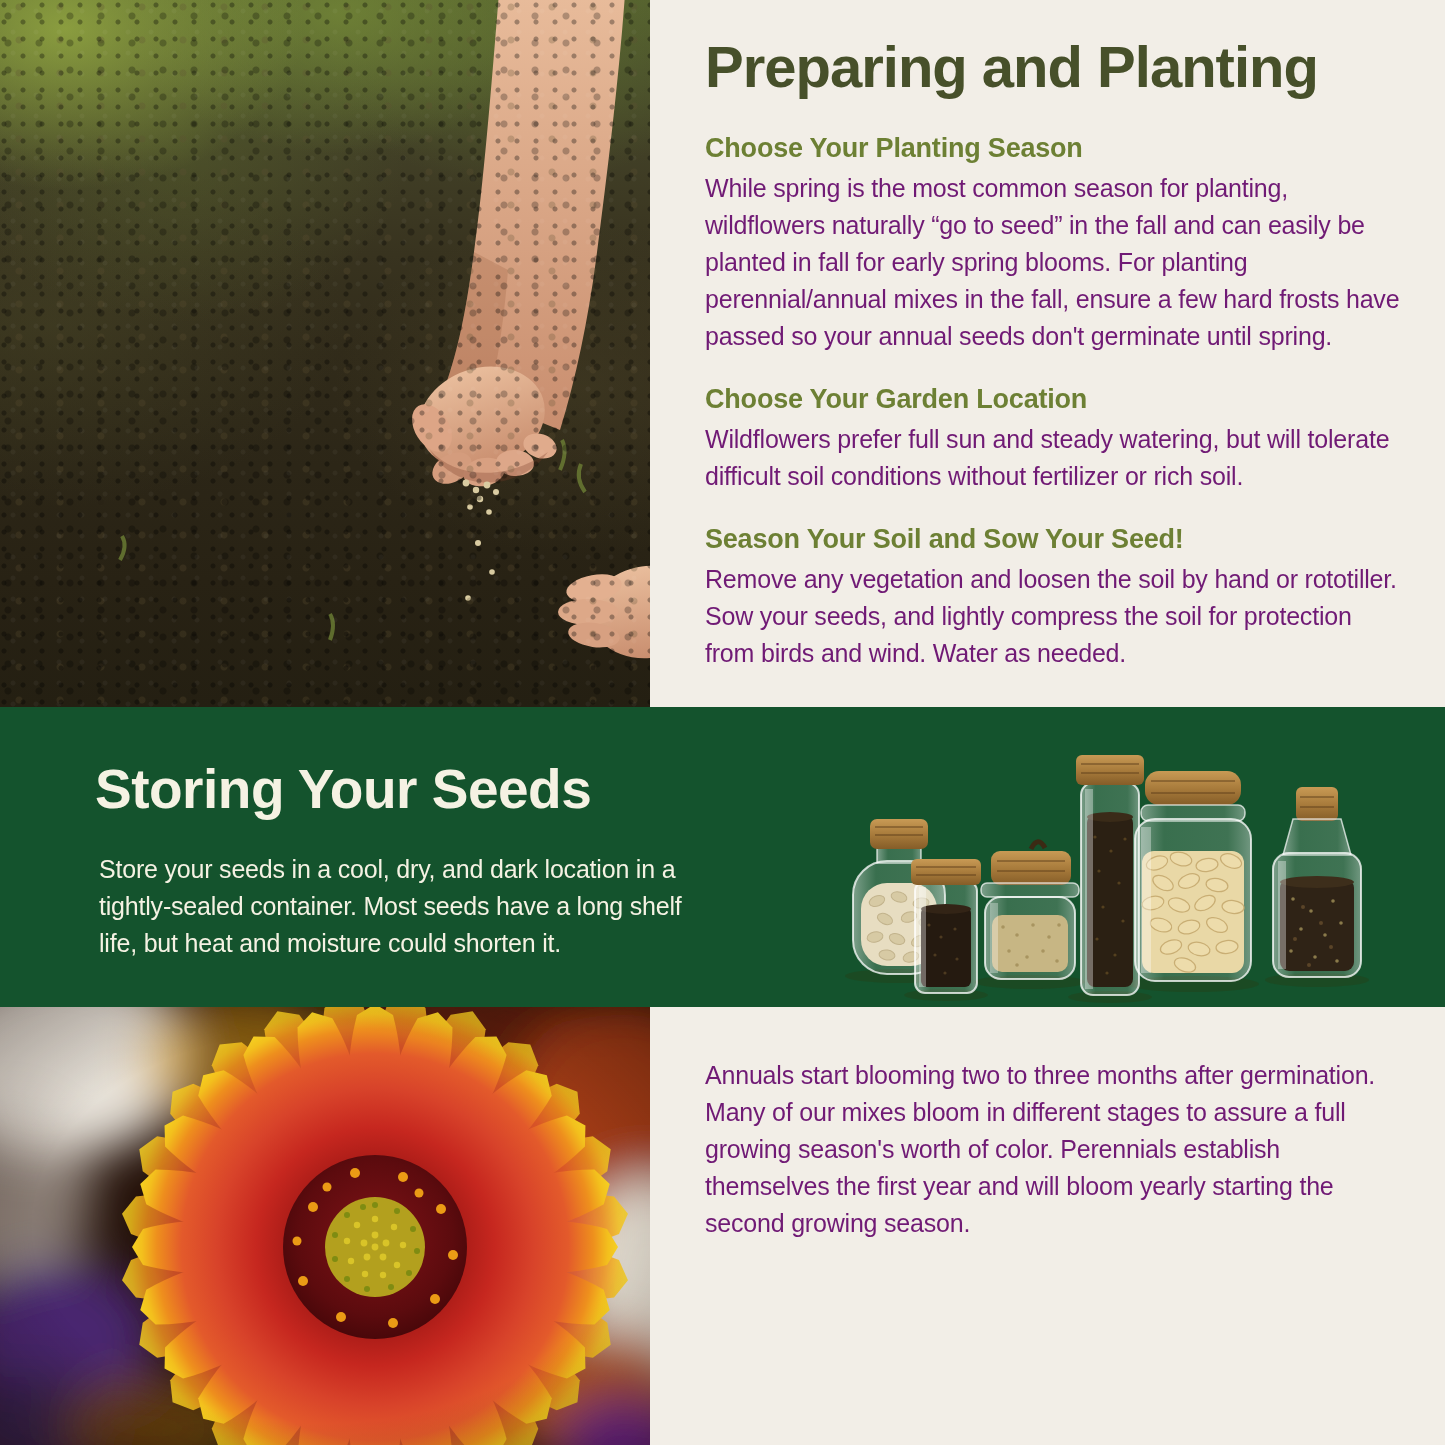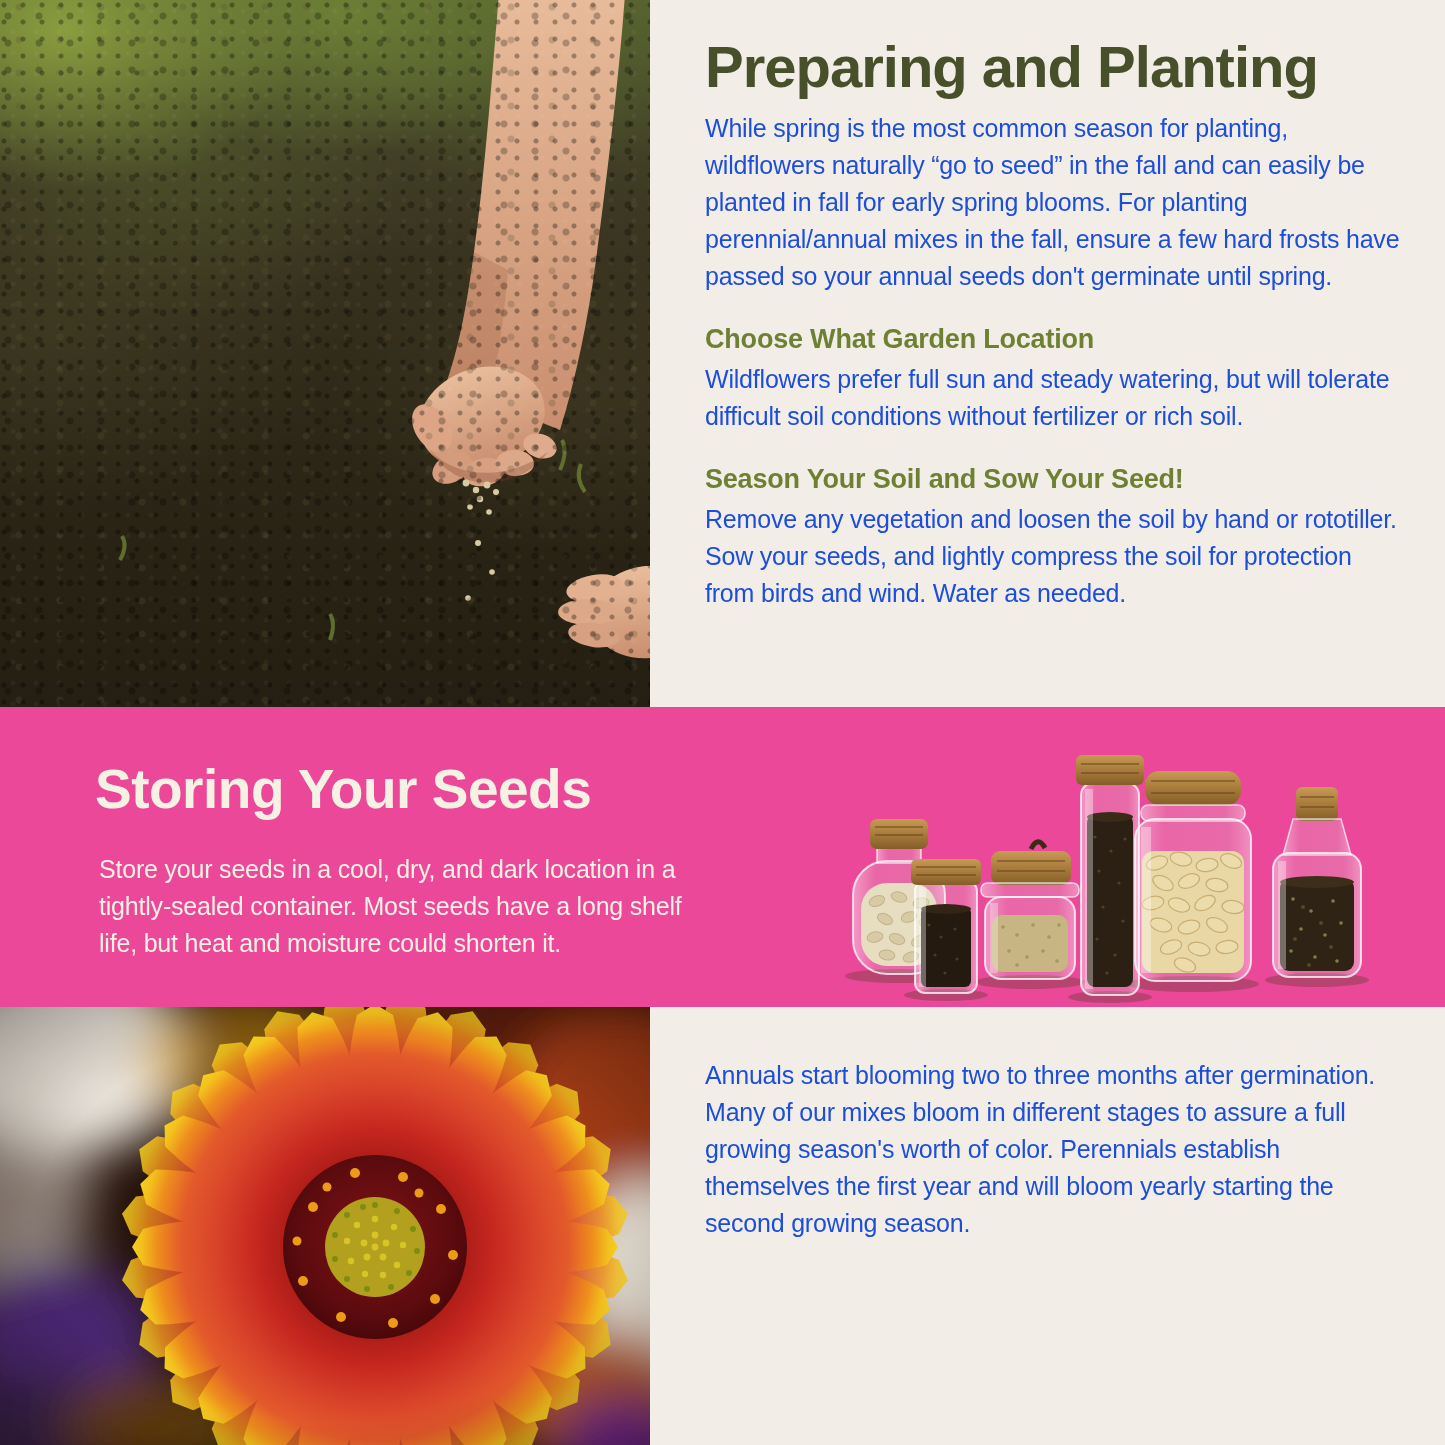--- a/index.html
+++ b/index.html
@@ -34,26 +34,26 @@
   
   .col{position:absolute;left:650px;width:795px;box-sizing:border-box;
        padding-left:55px;padding-right:40px;}
   .col-top{top:0;height:707px;padding-top:30px;}
   .col-bottom{top:1007px;height:438px;padding-top:26px;}
 
   h1{margin:0;font-size:58px;line-height:74px;font-weight:700;letter-spacing:-1px;
      color:#47502a;}
   .subhead{margin:27px 0 5px 0;font-size:27px;line-height:34px;font-weight:700;
      letter-spacing:-.2px;color:#6d8034;}
-  .body-text{margin:0;font-size:25px;line-height:37px;color:#1d4ed8;letter-spacing:-.2px;}
+  .body-text{margin:0;font-size:25px;line-height:37px;color:#701a75;letter-spacing:-.2px;}
   .col-bottom .body-text{margin-top:24px;}
   .col-top h1{margin-bottom:6px;}
 
   
-  .band{position:absolute;left:0;top:707px;width:1445px;height:300px;background:#ec4899;}
+  .band{position:absolute;left:0;top:707px;width:1445px;height:300px;background:#14532d;}
   .band-text{position:absolute;left:95px;top:52px;width:620px;}
   .band-text h2{margin:0 0 32px 0;font-size:55px;line-height:60px;font-weight:700;
      letter-spacing:-.5px;color:#f5f2e3;}
   .band-text p{margin:4px;font-size:25px;line-height:37px;color:#f5f2e3;letter-spacing:-.2px;}
   .jars{position:absolute;left:845px;top:4px;width:540px;height:294px;}
 </style>
 </head>
 <body>
 
 <div class="canvas">
@@ -107,22 +107,23 @@
         <path d="M560,470 q8,-18 2,-30"></path>
           <path d="M585,492 q-10,-14 -4,-28"></path>
         <path d="M330,640 q6,-16 0,-26"></path>
           <path d="M120,560 q8,-14 2,-24"></path>
       </g>
     </svg>
   </div>
 
   <div class="col col-top">
     <h1><span>Preparing and Planting</span><br></h1>
+    <p class="subhead">Choose Your Planting Season</p>
     <p class="body-text">While spring is the most common season for planting, wildflowers naturally “go to seed” in the fall and can easily be planted in fall for early spring blooms. For planting perennial/annual mixes in the fall, ensure a few hard frosts have passed so your annual seeds don't germinate until spring.</p>
-    <p class="subhead">Choose What Garden Location</p>
+    <p class="subhead">Choose Your Garden Location</p>
     <p class="body-text">Wildflowers prefer full sun and steady watering, but will tolerate difficult soil conditions without fertilizer or rich soil.</p>
     <p class="subhead">Season Your Soil and Sow Your Seed!</p>
     <p class="body-text">Remove any vegetation and loosen the soil by hand or rototiller. Sow your seeds, and lightly compress the soil for protection from birds and wind. Water as needed.</p>
   </div>
 
   <div class="band">
     <div class="band-text">
       <h2>Storing Your Seeds</h2>
       <p>Store your seeds in a cool, dry, and dark location in a tightly-sealed container. Most seeds have a long shelf life, but heat and moisture could shorten it.</p>
     </div>

